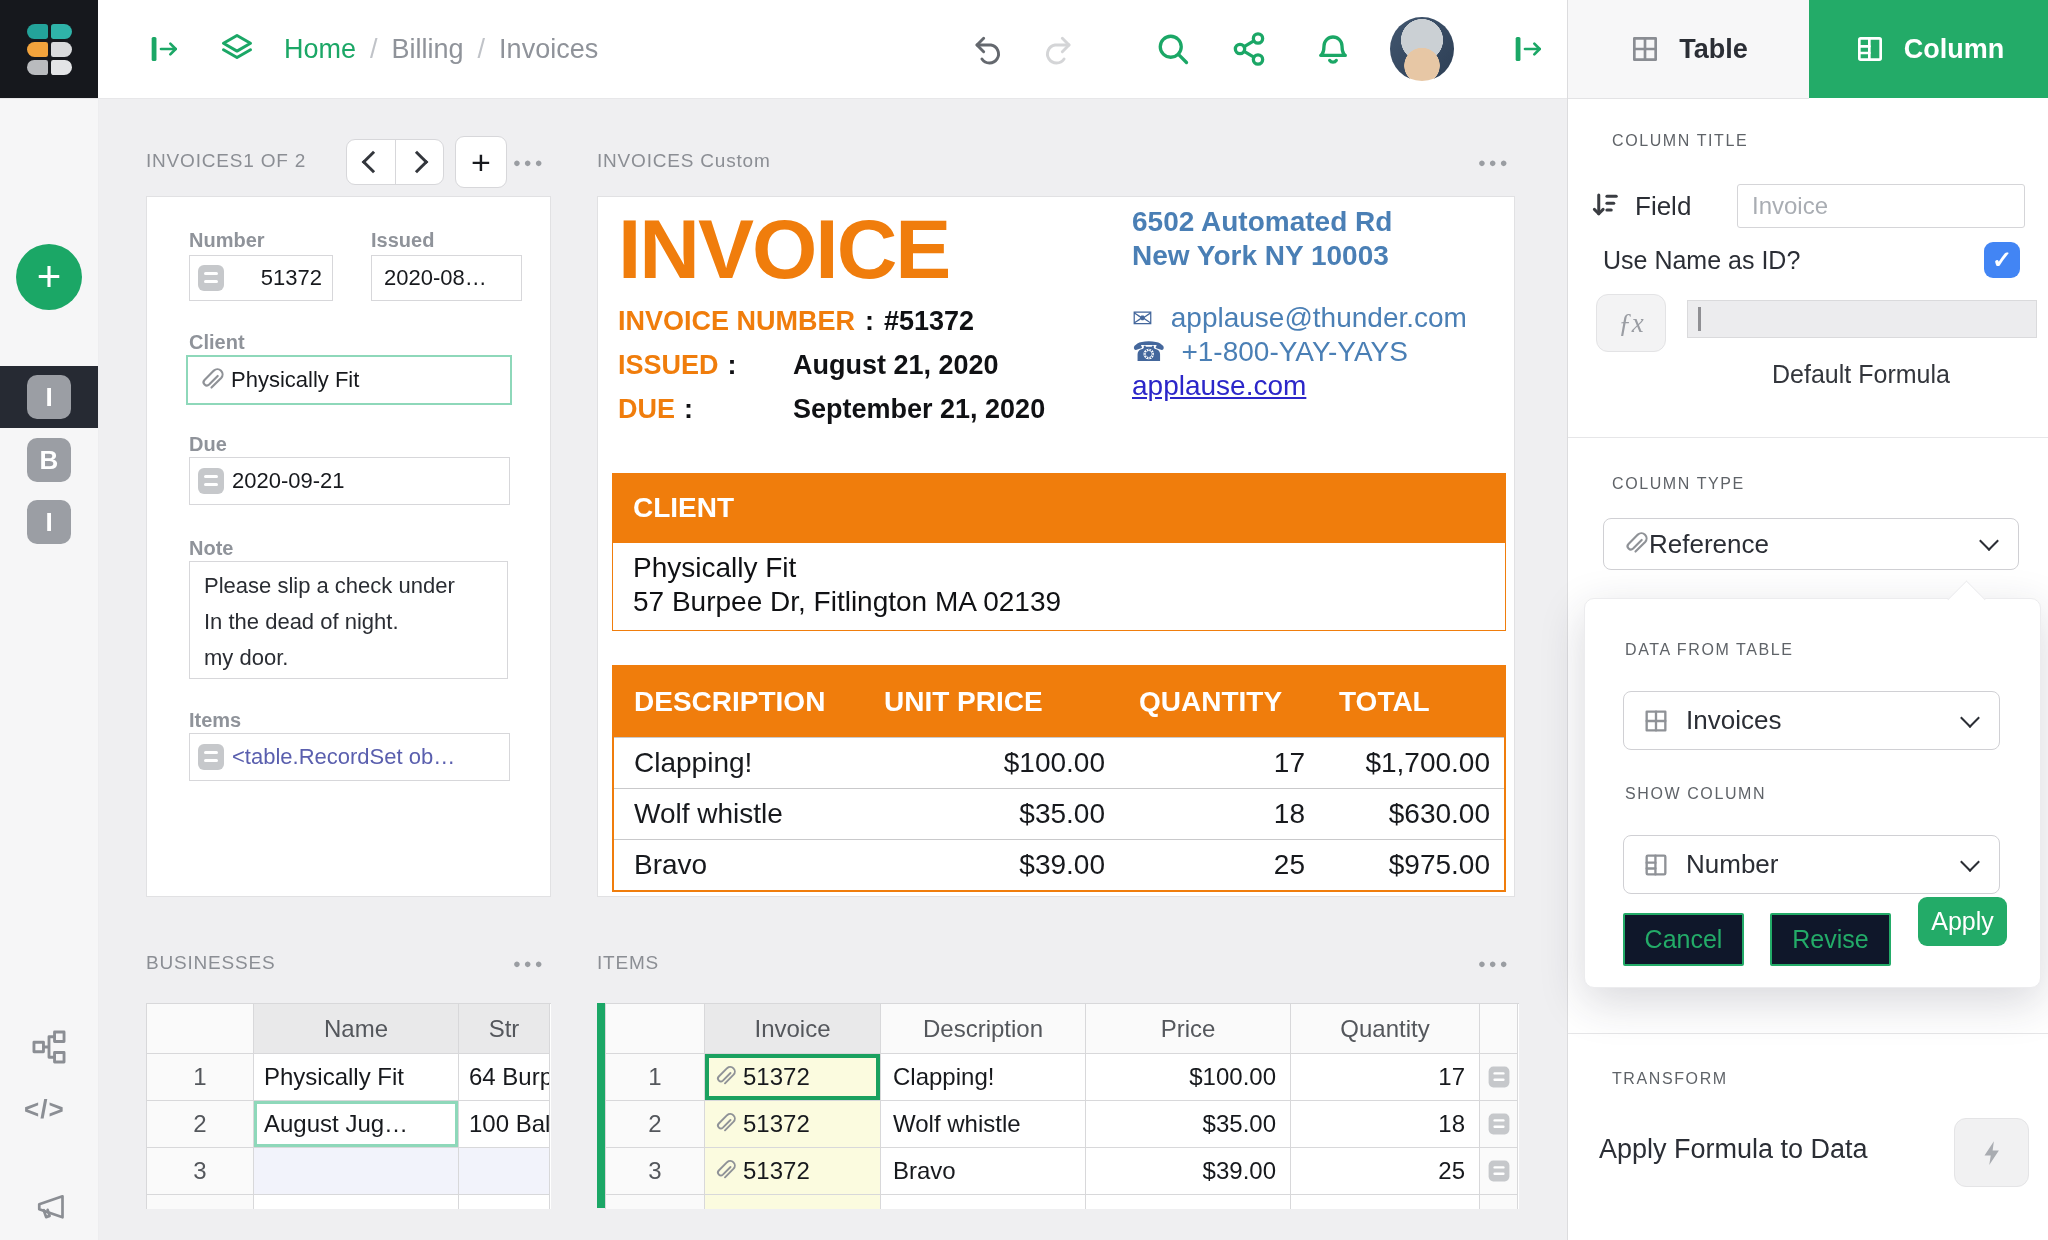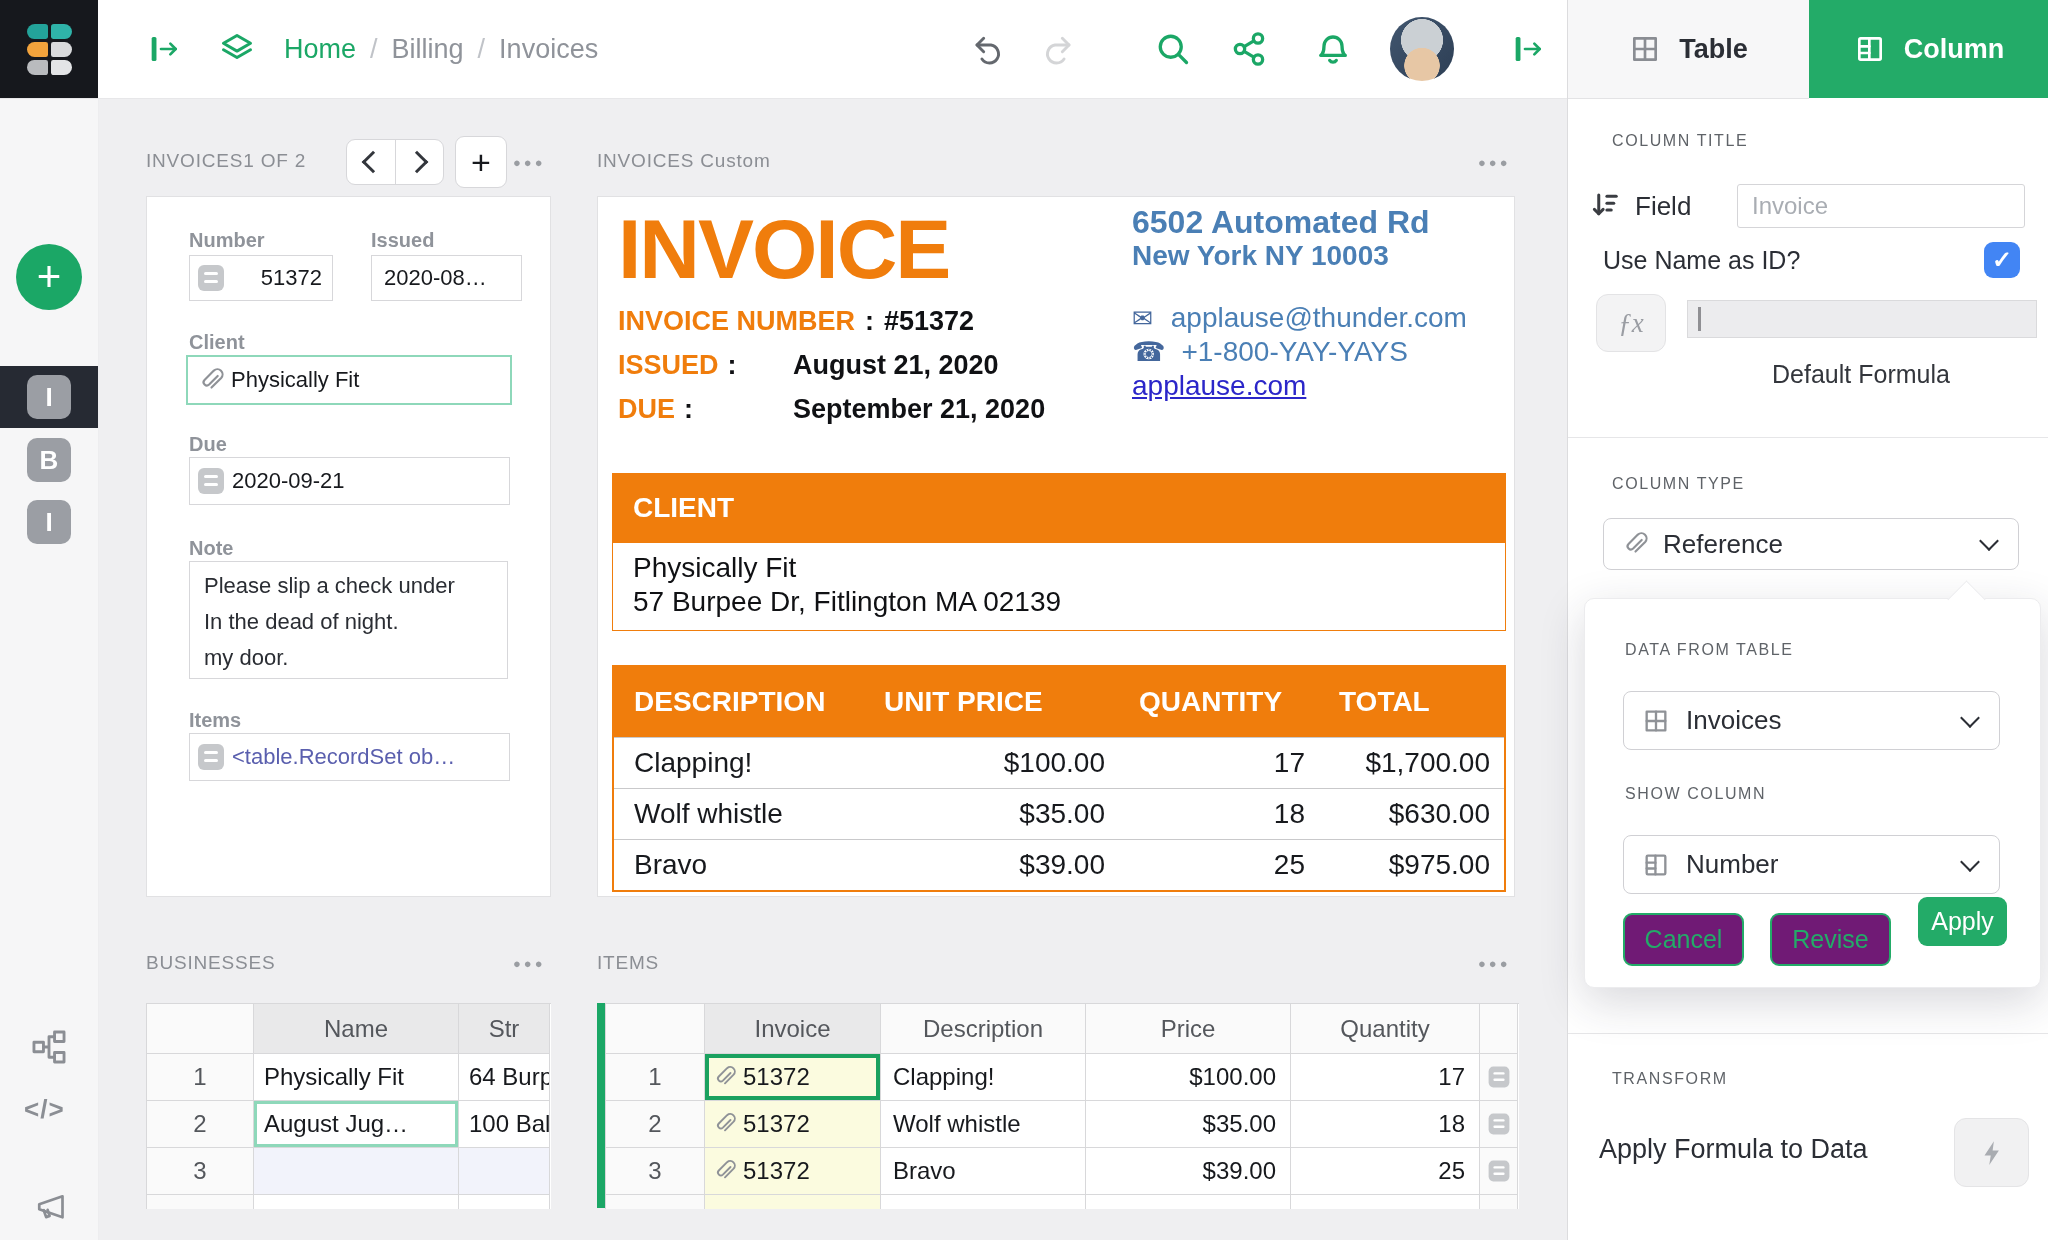--- a/index.html
+++ b/index.html
@@ -103,21 +103,21 @@
   .formula{background:#ececee;border:1px solid #dadadc;position:relative}
   .caret{position:absolute;left:10px;top:6px;width:3px;height:24px;background:#8f8f93}
   .divider{height:1px;background:#e6e6e8;width:481px;left:0}
   .dropdown{background:#fff;border:1.5px solid #d0d0d4;border-radius:8px;display:flex;align-items:center;color:#2b2e35}
   .ddchev{width:12px;height:12px;border-right:2.5px solid #2b2e35;border-bottom:2.5px solid #2b2e35;
           transform:rotate(45deg);margin-left:auto;margin-right:22px;margin-top:-6px}
   .gico{color:#8f9297}
   .popup{background:#fff;border:1px solid #ececee;border-radius:10px;box-shadow:0 14px 45px rgba(40,40,60,.18);z-index:10}
   .popcaret{width:26px;height:26px;background:#fff;border-left:1px solid #ececee;border-top:1px solid #ececee;
             transform:rotate(45deg);z-index:11}
-  .obtn{border:2px solid #23ab68;color:#23ab68;background:#701a75;border-radius:9px;font-size:25px;
+  .obtn{border:2px solid #23ab68;color:#23ab68;background:#0f172a;border-radius:2px;font-size:25px;
         display:flex;align-items:center;justify-content:center}
   .fbtn{background:#23ab68;color:#fff;border:none;border-radius:9px;font-size:25px;
         display:flex;align-items:center;justify-content:center}
   .boltbtn{background:#f1f1f2;border:1px solid #e4e4e6;border-radius:12px;color:#a9acb1;
            display:flex;align-items:center;justify-content:center}
   .codeico{font-size:26px;font-weight:bold;color:#8b8e94;letter-spacing:1px}
 </style>
 </head>
 <body>
 
@@ -299,21 +299,21 @@
     <div class="meta-row">
       <span style="width:175px;display:flex" class="meta-lab">
           <span>DUE</span>
           <span style="color:#101114;margin-left:9px">:</span>
         </span>
       <span>September 21, 2020</span>
     </div>
   </div>
 
   <div class="abs" style="left:534px;top:8px;width:370px;line-height:34px">
-    <div style="font-size:32px;font-weight:bold;color:#4a7fb5">6502 Automated Rd</div>
+    <div style="font-size:28px;font-weight:bold;color:#4a7fb5">6502 Automated Rd</div>
     <div style="font-size:28px;font-weight:bold;color:#4a7fb5">New York NY 10003</div>
     <div style="height:28px"></div>
     <div style="font-size:28px;color:#4a7fb5">
       <span style="color:#44679c;font-size:25px">✉</span>
       <span style="margin-left:10px">applause@thunder.com</span>
     </div>
     <div style="font-size:28px;color:#4a7fb5">
       <span style="color:#44679c;font-size:27px">☎</span>
       <span style="margin-left:8px">+1-800-YAY-YAYS</span>
     </div>
@@ -511,21 +511,21 @@
 
   <div class="abs divider" style="top:437px"></div>
 
   <div class="abs seclab" style="left:44px;top:475px">COLUMN TYPE</div>
   <div class="abs dropdown" style="left:35px;top:518px;width:414px;height:50px">
     <span class="gico" style="margin-left:18px">
       <svg class="ic" width="27" height="27" viewBox="0 0 24 24" style="stroke-width:1.9">
           <path d="M17.5 8 l-7.6 7.6 a2.9 2.9 0 0 1 -4.1 -4.1 l8.3 -8.3 a4.6 4.6 0 0 1 6.5 6.5 l-8.6 8.6"></path>
         </svg>
     </span>
-    <span class="ptext" style="margin-left:14px">Reference</span>
+    <span class="ptext" style="">Reference</span>
     <span class="ddchev"></span>
   </div>
 
   <div class="abs popcaret" style="left:385px;top:586px"></div>
   <div class="abs popup" style="left:16px;top:598px;width:455px;height:388px">
     <div class="abs seclab" style="left:40px;top:42px">DATA FROM TABLE</div>
     <div class="abs dropdown" style="left:38px;top:92px;width:375px;height:57px">
       <svg class="ic" width="28" height="28" viewBox="0 0 24 24" style="color:#8f9297;margin-left:18px">
           <rect x="4" y="4" width="16" height="16"></rect>
           <line x1="12" y1="4" x2="12" y2="20"></line>

